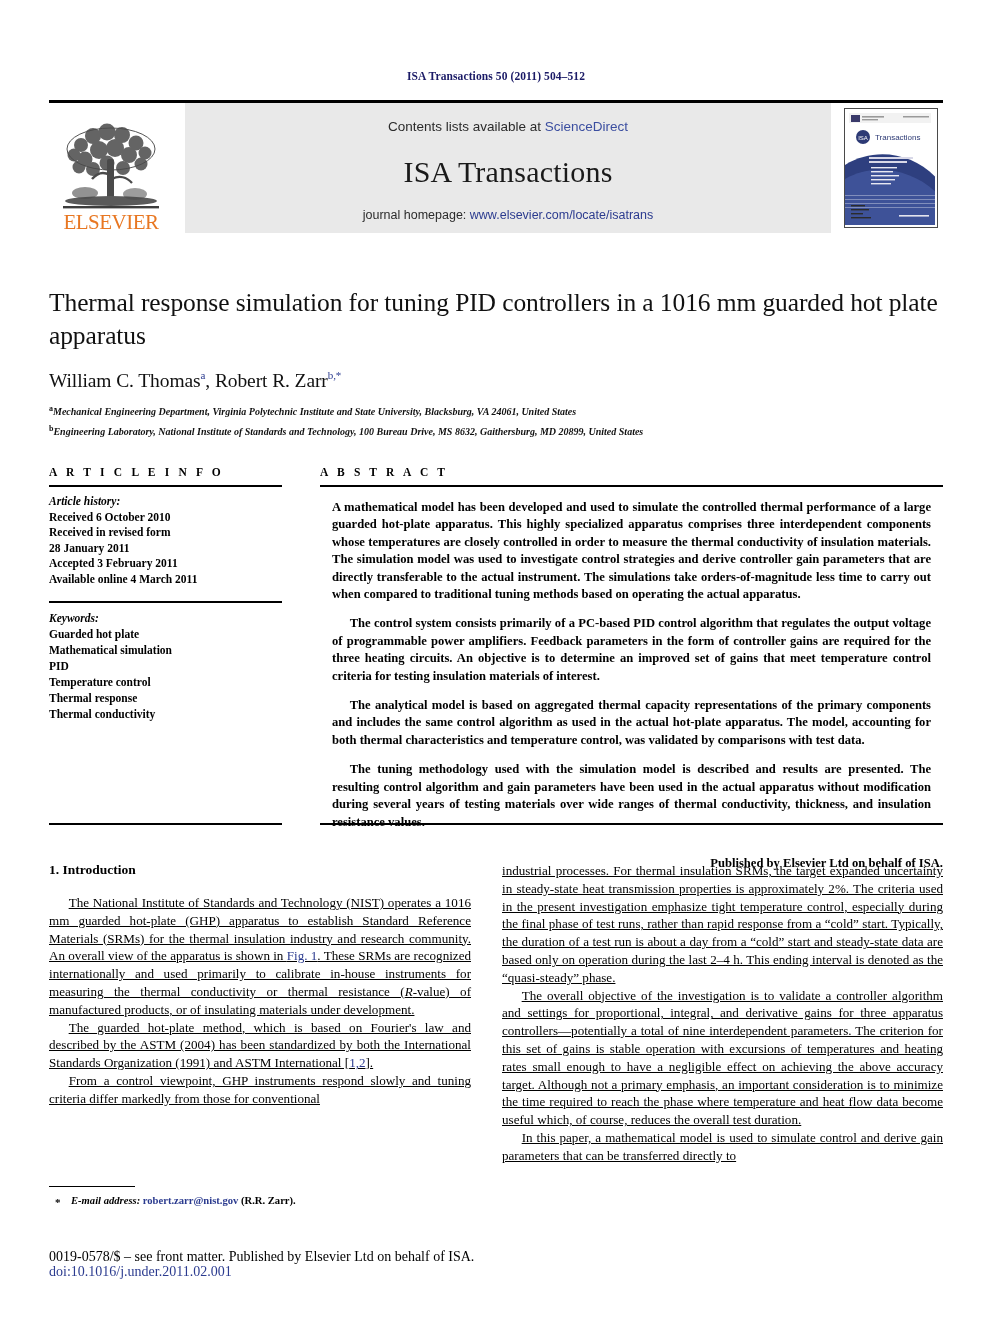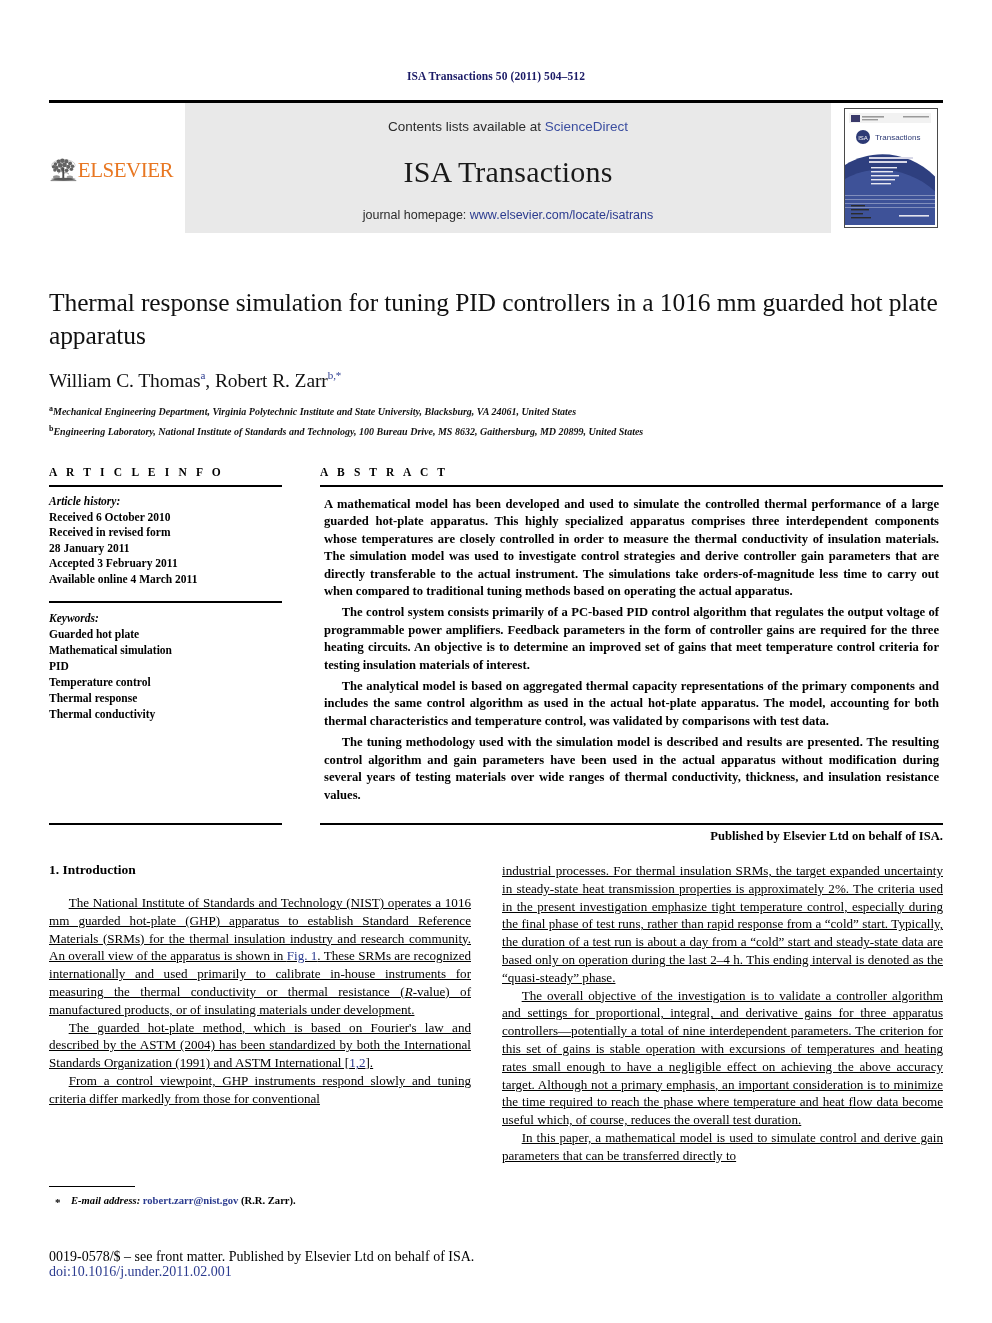--- a/index.html
+++ b/index.html
@@ -45,21 +45,21 @@
     border-top: 3px solid #000;
     height: 133px;
     box-sizing: border-box;
     display: flex;
     align-items: stretch;
   }
   .elsevier-block {
     width: 124px;
     flex: 0 0 124px;
     display: flex;
-    flex-direction: row;
+    flex-direction: column;
     align-items: center;
     justify-content: flex-end;
     padding-top: 4px;
     box-sizing: border-box;
   }
   .tree-svg { display:block; }
   .elsevier-word {
     font-family: "Liberation Serif", serif;
     font-size: 21px;
     letter-spacing: -0.5px;
@@ -198,21 +198,21 @@
 
   .abstract-body {
     margin-top: 9px;
     font-family: "Liberation Serif", serif;
     font-weight: bold;
     font-size: 12.6px;
     line-height: 17.4px;
     text-align: justify;
     color: #000;
   }
-  .abstract-body p { margin: 4px; text-indent: 1.4em; }
+  .abstract-body p { margin: 12px; text-indent: 1.4em; }
   .abstract-body p.first { text-indent: 0; }
   .pub-line {
     margin-top: 24px;
     text-align: right;
     font-family: "Liberation Serif", serif;
     font-weight: bold;
     font-size: 12.6px;
   }
 
   

